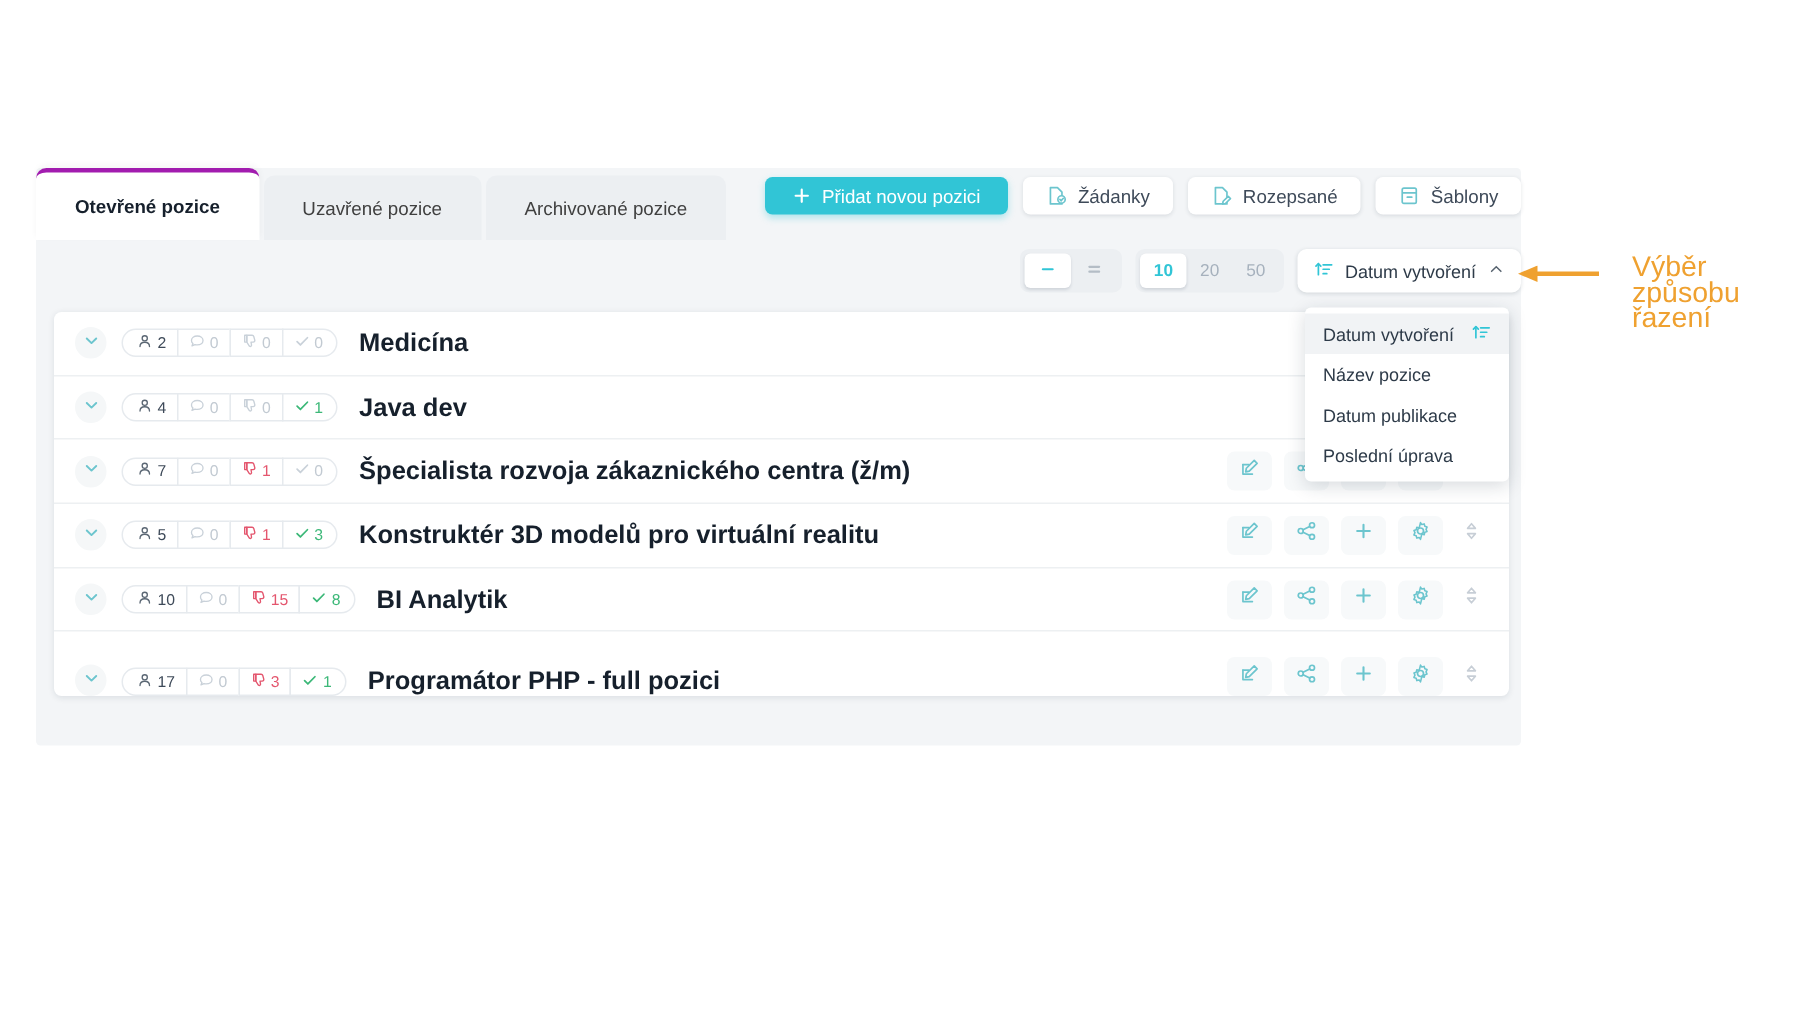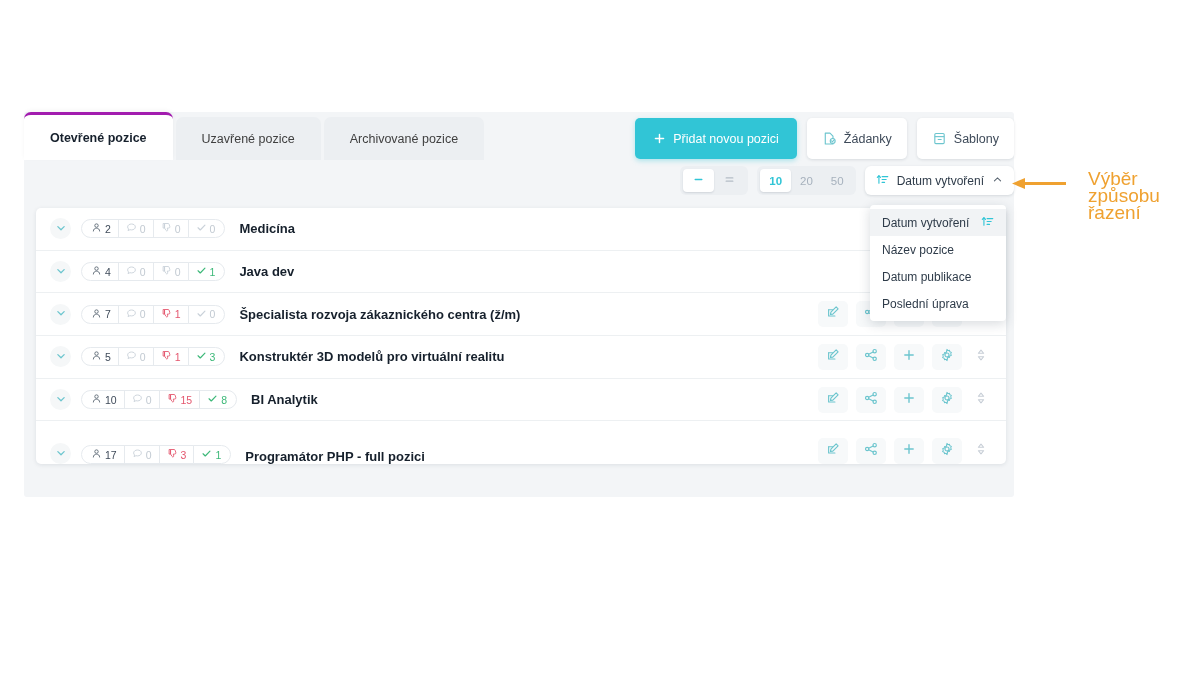--- a/index.html
+++ b/index.html
@@ -43,21 +43,21 @@
     border-top: 3px solid #a21caf;
     box-shadow: 0 -2px 4px rgba(0,0,0,.04);
   }
 
   
   .hdr-actions {
     position: absolute; right: 186px; top: 118px;
     display: flex; align-items: center; gap: 10px;
   }
   .btn {
-    height: 41px; padding: 0 15px;
+    height: 25px; padding: 0 15px;
     display: inline-flex; align-items: center; gap: 7px;
     background: #ffffff; border-radius: 5px;
     font-size: 12.5px; color: #3e4a59;
     box-shadow: 0 1px 3px rgba(22,40,60,.12);
     white-space: nowrap; cursor: pointer;
   }
   .btn.primary {
     background: #31c5d6; color: #ffffff;
     box-shadow: 0 2px 5px rgba(49,197,214,.35);
     padding: 0 18px;
@@ -145,21 +145,21 @@
   }
   .pill:first-child {
     border-radius: 10px 0 0 10px; padding-left: 9px;
     color: #3e4a59; margin-left: 0;
   }
   .pill:last-child { border-radius: 0 10px 10px 0; padding-right: 9px; }
   .pill.red { color: #e4566e; }
   .pill.green { color: #3cb878; }
 
   .title {
-    font-size: 13px; font-weight: bold; color: #16202c;
+    font-size: 17px; font-weight: bold; color: #16202c;
     flex: 1 1 auto; white-space: nowrap; overflow: hidden;
   }
 
   .acts { display: flex; align-items: center; gap: 8px; flex: none; }
   .act {
     width: 30px; height: 26px; border-radius: 5px;
     background: #f7f9fa;
     display: flex; align-items: center; justify-content: center;
     cursor: pointer; color: #6cc5ce;
   }
@@ -207,20 +207,29 @@
       </div>
       <div class="btn">
         <span>
           <svg width="15" height="15" viewBox="0 0 16 16" fill="none">
             <path d="M3.5 2.2h5l3.2 3.2v8.4h-8.2z" stroke="#6cc5ce" stroke-width="1.2" stroke-linejoin="round"></path>
             <circle cx="11.4" cy="10.6" r="2.6" fill="#fff" stroke="#6cc5ce" stroke-width="1.2"></circle>
             <path d="M10.2 10.6l.9.9 1.6-1.7" stroke="#6cc5ce" stroke-width="1.2" stroke-linecap="round"></path>
           </svg>
         </span>
         <span>Žádanky</span>
+      </div>
+      <div class="btn">
+        <span>
+          <svg width="15" height="15" viewBox="0 0 16 16" fill="none">
+            <path d="M3.5 2.2h5l3.2 3.2v8.4h-8.2z" stroke="#6cc5ce" stroke-width="1.2" stroke-linejoin="round"></path>
+            <path d="M12.6 8.4l1.6 1.6-3.6 3.5-2 .4.4-2z" stroke="#6cc5ce" stroke-width="1.2" stroke-linejoin="round" fill="#fff"></path>
+          </svg>
+        </span>
+        <span>Rozepsané</span>
       </div>
       <div class="btn">
         <span>
           <svg width="15" height="15" viewBox="0 0 16 16" fill="none">
             <rect x="3" y="2.6" width="10" height="10.8" rx="1.2" stroke="#6cc5ce" stroke-width="1.2"></rect>
             <path d="M3 6h10" stroke="#6cc5ce" stroke-width="1.2"></path>
             <path d="M6.6 9h3.2" stroke="#6cc5ce" stroke-width="1.2" stroke-linecap="round"></path>
           </svg>
         </span>
         <span>Šablony</span>

